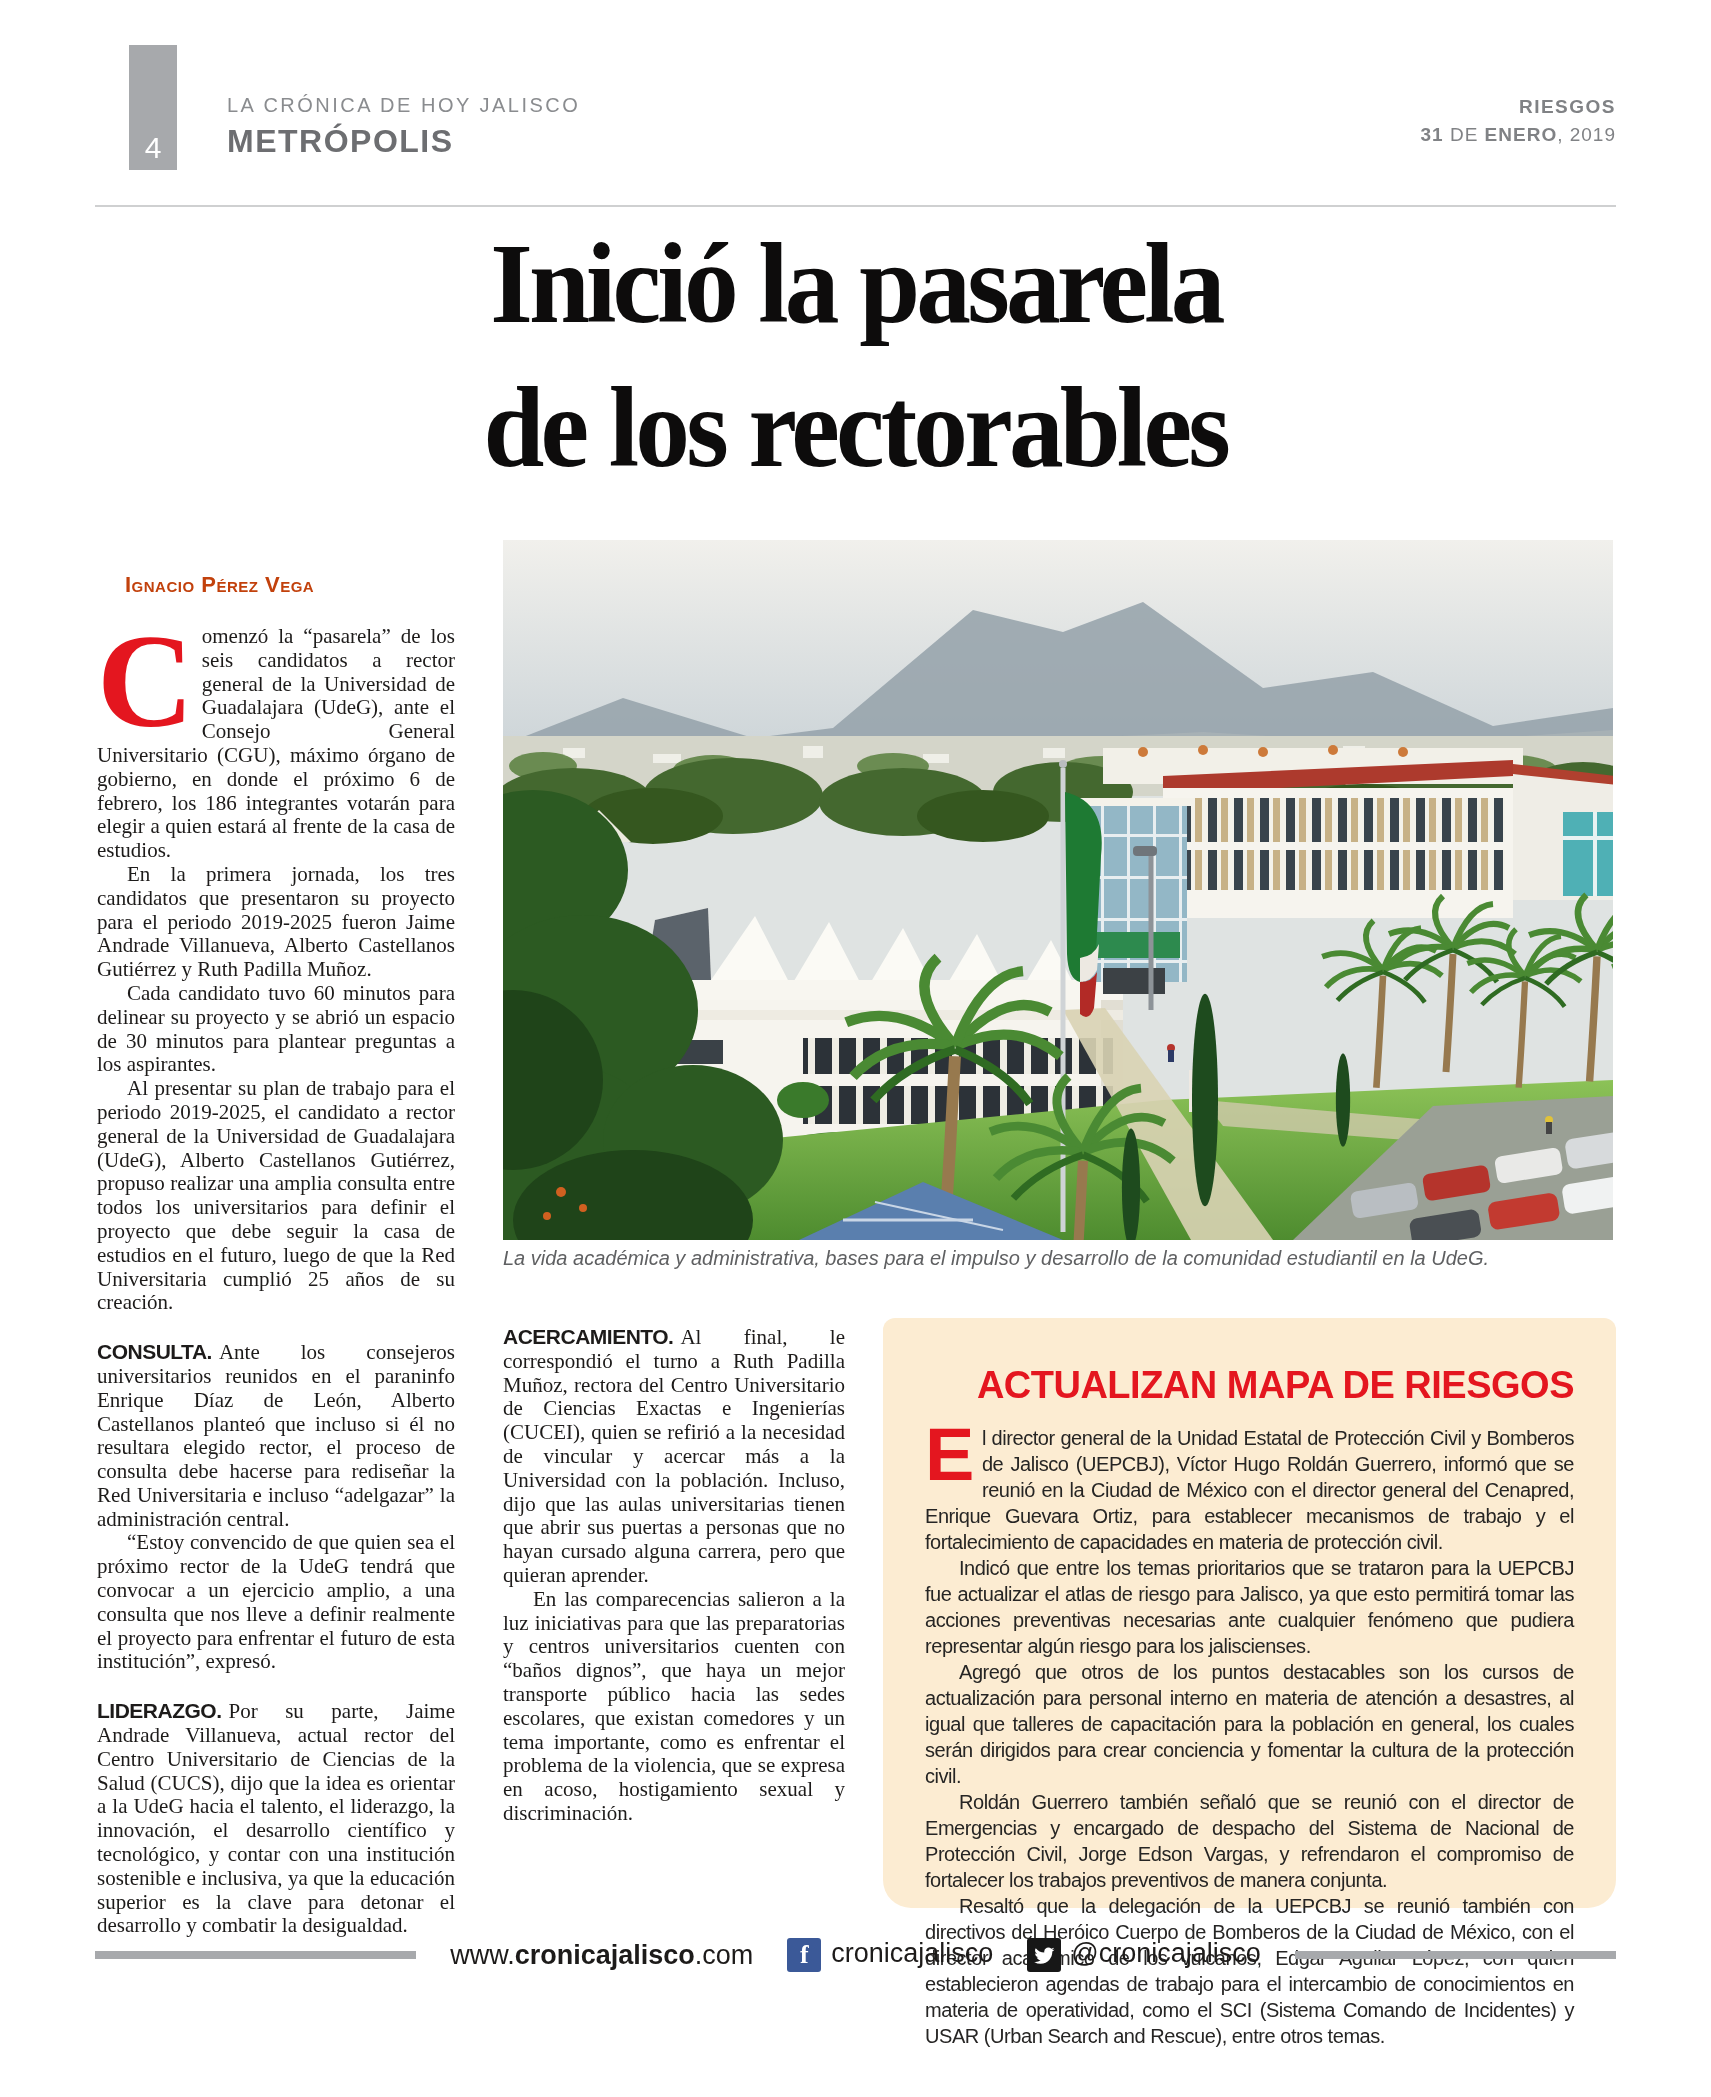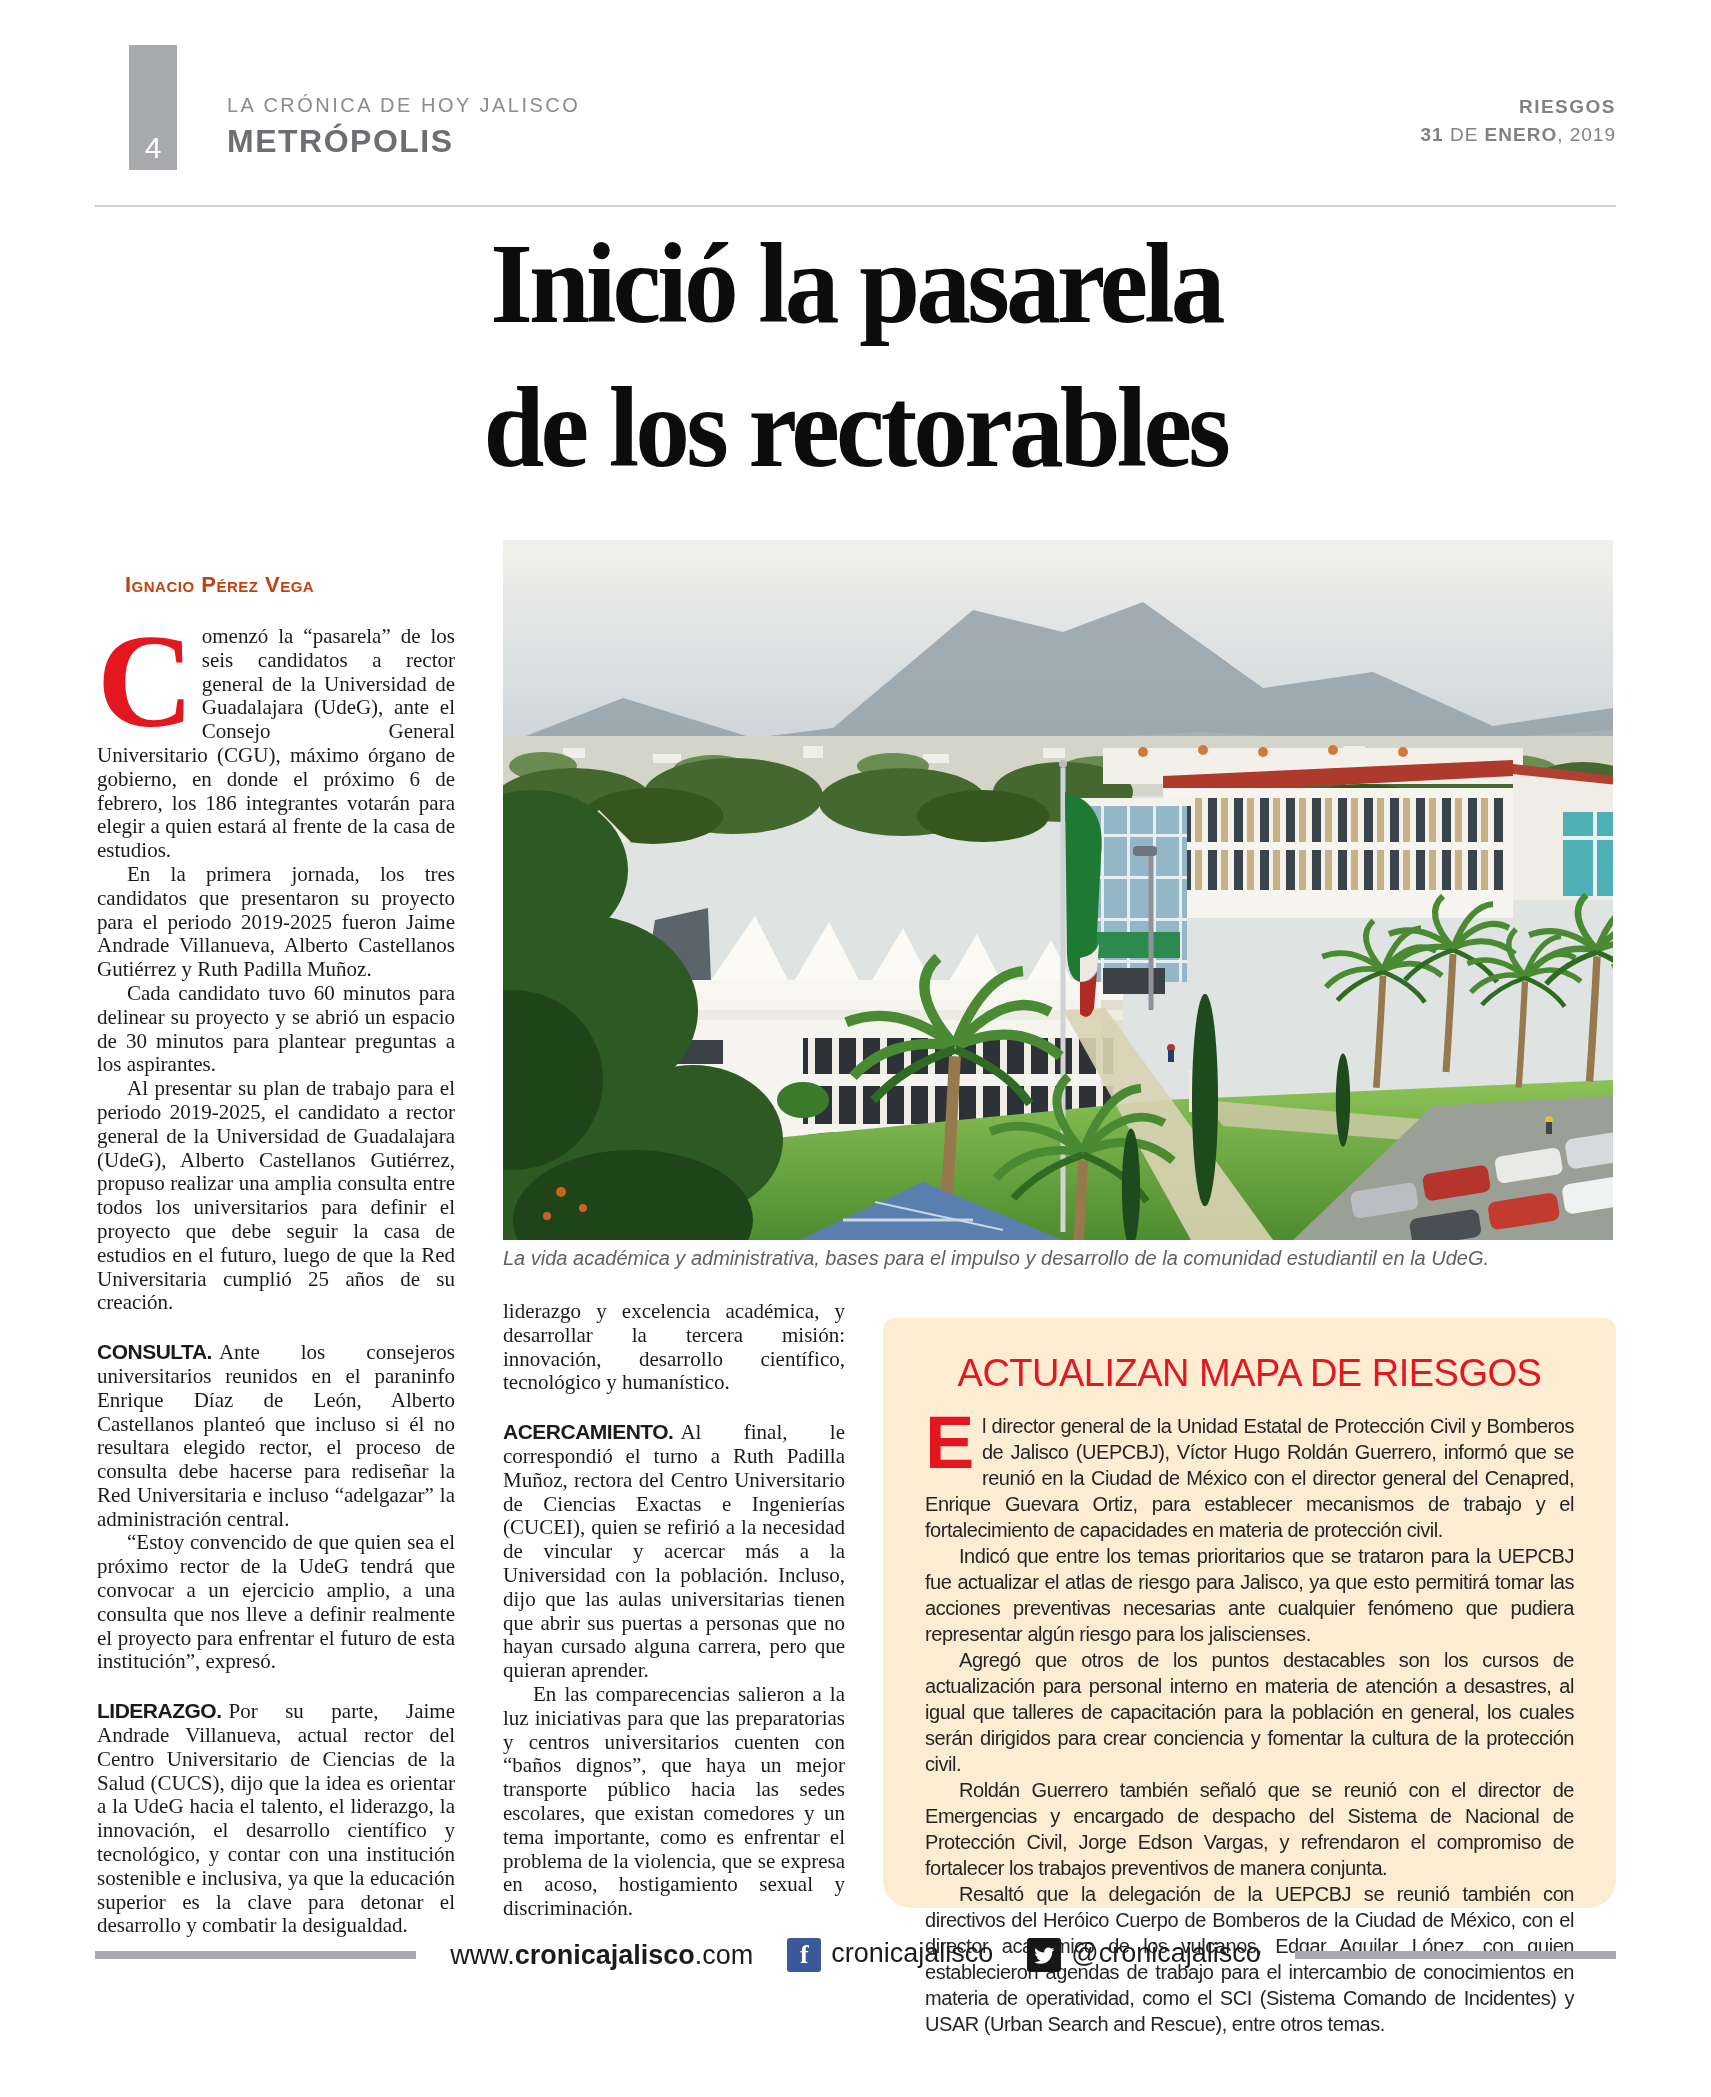--- a/index.html
+++ b/index.html
@@ -38,22 +38,22 @@
   .lead{font-family:"Liberation Sans",sans-serif;font-weight:bold;font-size:21px;letter-spacing:-.5px;margin-right:7px;}
 
   
   .photo{left:503px;top:540px;width:1110px;height:700px;overflow:hidden;background:#dfe3e2;}
   .caption{left:503px;top:1247px;width:1110px;font-family:"Liberation Sans",sans-serif;
            font-style:italic;font-size:20px;color:#5f6062;}
 
   
   .box{left:883px;top:1318px;width:733px;height:590px;background:#fcecd2;
        border-radius:12px 12px 28px 28px;box-sizing:border-box;padding:26px 42px 0 42px;}
-  .box-title{text-align:center;color:#e4161f;font-family:"Liberation Sans",sans-serif;
-             font-weight:normal;font-size:38px;letter-spacing:-.5px;margin:8px 0 18px 0;}
+  .box-title{text-align:right;color:#e4161f;font-family:"Liberation Sans",sans-serif;
+             font-weight:bold;font-size:38px;letter-spacing:-.5px;margin:20px 0 18px 0;}
   .box-body{font-family:"Liberation Sans",sans-serif;font-size:20px;line-height:26px;
             letter-spacing:-.45px;text-align:justify;color:#262524;}
   .box-ind{text-indent:34px;}
   .box-drop{float:left;color:#e4161f;font-weight:bold;font-family:"Liberation Sans",sans-serif;
             font-size:74px;line-height:.68;margin:5px 8px 0 0;}
 
   
   .footer{left:95px;top:1938px;width:1521px;display:flex;align-items:center;gap:34px;
           font-family:"Liberation Sans",sans-serif;font-size:27px;color:#1d1b1a;}
   .fbar{height:8px;background:#a7a9ac;flex:1;}
@@ -294,21 +294,20 @@
   <p class="p"><span class="dropcap">C</span><span>omenzó la “pasarela” de los seis candidatos a rector general de la Universidad de Guadalajara (UdeG), ante el Consejo General Universitario (CGU), máximo órgano de gobierno, en donde el próximo 6 de febrero, los 186 integrantes votarán para elegir a quien estará al frente de la casa de estudios.</span></p>
   <p class="p ind"><span>En la primera jornada, los tres candidatos que presentaron su proyecto para el periodo 2019-2025 fueron Jaime Andrade Villanueva, Alberto Castellanos Gutiérrez y Ruth Padilla Muñoz.</span></p>
   <p class="p ind"><span>Cada candidato tuvo 60 minutos para delinear su proyecto y se abrió un espacio de 30 minutos para plantear preguntas a los aspirantes.</span></p>
   <p class="p ind"><span>Al presentar su plan de trabajo para el periodo 2019-2025, el candidato a rector general de la Universidad de Guadalajara (UdeG), Alberto Castellanos Gutiérrez, propuso realizar una amplia consulta entre todos los universitarios para definir el proyecto que debe seguir la casa de estudios en el futuro, luego de que la Red Universitaria cumplió 25 años de su creación.</span></p>
   <p class="p gap"><span class="lead">CONSULTA.</span><span>Ante los consejeros universitarios reunidos en el paraninfo Enrique Díaz de León, Alberto Castellanos planteó que incluso si él no resultara elegido rector, el proceso de consulta debe hacerse para rediseñar la Red Universitaria e incluso “adelgazar” la administración central.</span></p>
   <p class="p ind"><span>“Estoy convencido de que quien sea el próximo rector de la UdeG tendrá que convocar a un ejercicio amplio, a una consulta que nos lleve a definir realmente el proyecto para enfrentar el futuro de esta institución”, expresó.</span></p>
   <p class="p gap"><span class="lead">LIDERAZGO.</span><span>Por su parte, Jaime Andrade Villanueva, actual rector del Centro Universitario de Ciencias de la Salud (CUCS), dijo que la idea es orientar a la UdeG hacia el talento, el liderazgo, la innovación, el desarrollo científico y tecnológico, y contar con una institución sostenible e inclusiva, ya que la educación superior es la clave para detonar el desarrollo y combatir la desigualdad.</span></p>
 </div>
 
 <div class="abs col col2">
-  <p class="p"><span>liderazgo y excelencia académica, y desarrollar la tercera misión: innovación, desarrollo científico, tecnológico y humanístico.</span></p>
   <p class="p gap"><span class="lead">ACERCAMIENTO.</span><span>Al final, le correspondió el turno a Ruth Padilla Muñoz, rectora del Centro Universitario de Ciencias Exactas e Ingenierías (CUCEI), quien se refirió a la necesidad de vincular y acercar más a la Universidad con la población. Incluso, dijo que las aulas universitarias tienen que abrir sus puertas a personas que no hayan cursado alguna carrera, pero que quieran aprender.</span></p>
   <p class="p ind"><span>En las comparecencias salieron a la luz iniciativas para que las preparatorias y centros universitarios cuenten con “baños dignos”, que haya un mejor transporte público hacia las sedes escolares, que existan comedores y un tema importante, como es enfrentar el problema de la violencia, que se expresa en acoso, hostigamiento sexual y discriminación.</span></p>
 </div>
 
 <div class="abs box">
   <div class="box-title">ACTUALIZAN MAPA DE RIESGOS</div>
   <div class="box-body">
     <p class="p"><span class="box-drop">E</span><span>l director general de la Unidad Estatal de Protección Civil y Bomberos de Jalisco (UEPCBJ), Víctor Hugo Roldán Guerrero, informó que se reunió en la Ciudad de México con el director general del Cenapred, Enrique Guevara Ortiz, para establecer mecanismos de trabajo y el fortalecimiento de capacidades en materia de protección civil.</span></p>
     <p class="p box-ind"><span>Indicó que entre los temas prioritarios que se trataron para la UEPCBJ fue actualizar el atlas de riesgo para Jalisco, ya que esto permitirá tomar las acciones preventivas necesarias ante cualquier fenómeno que pudiera representar algún riesgo para los jaliscienses.</span></p>
     <p class="p box-ind"><span>Agregó que otros de los puntos destacables son los cursos de actualización para personal interno en materia de atención a desastres, al igual que talleres de capacitación para la población en general, los cuales serán dirigidos para crear conciencia y fomentar la cultura de la protección civil.</span></p>

